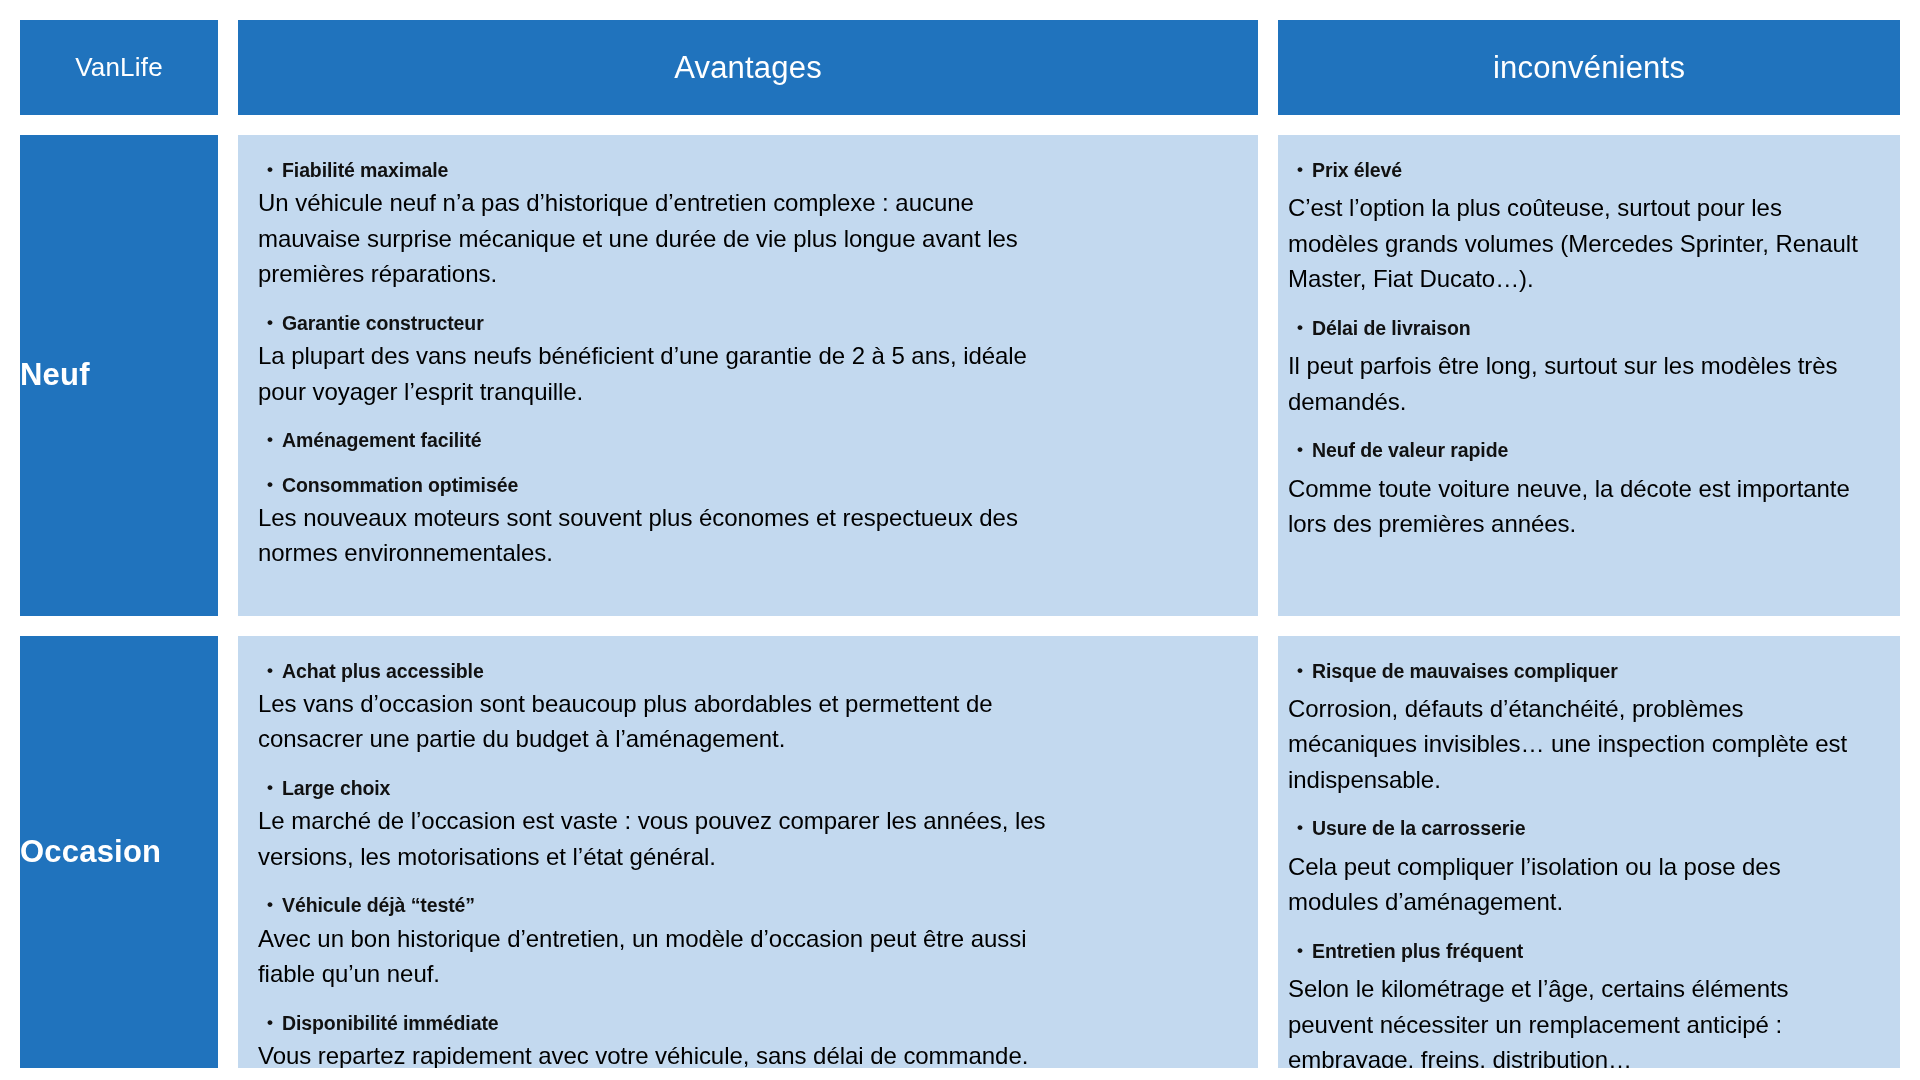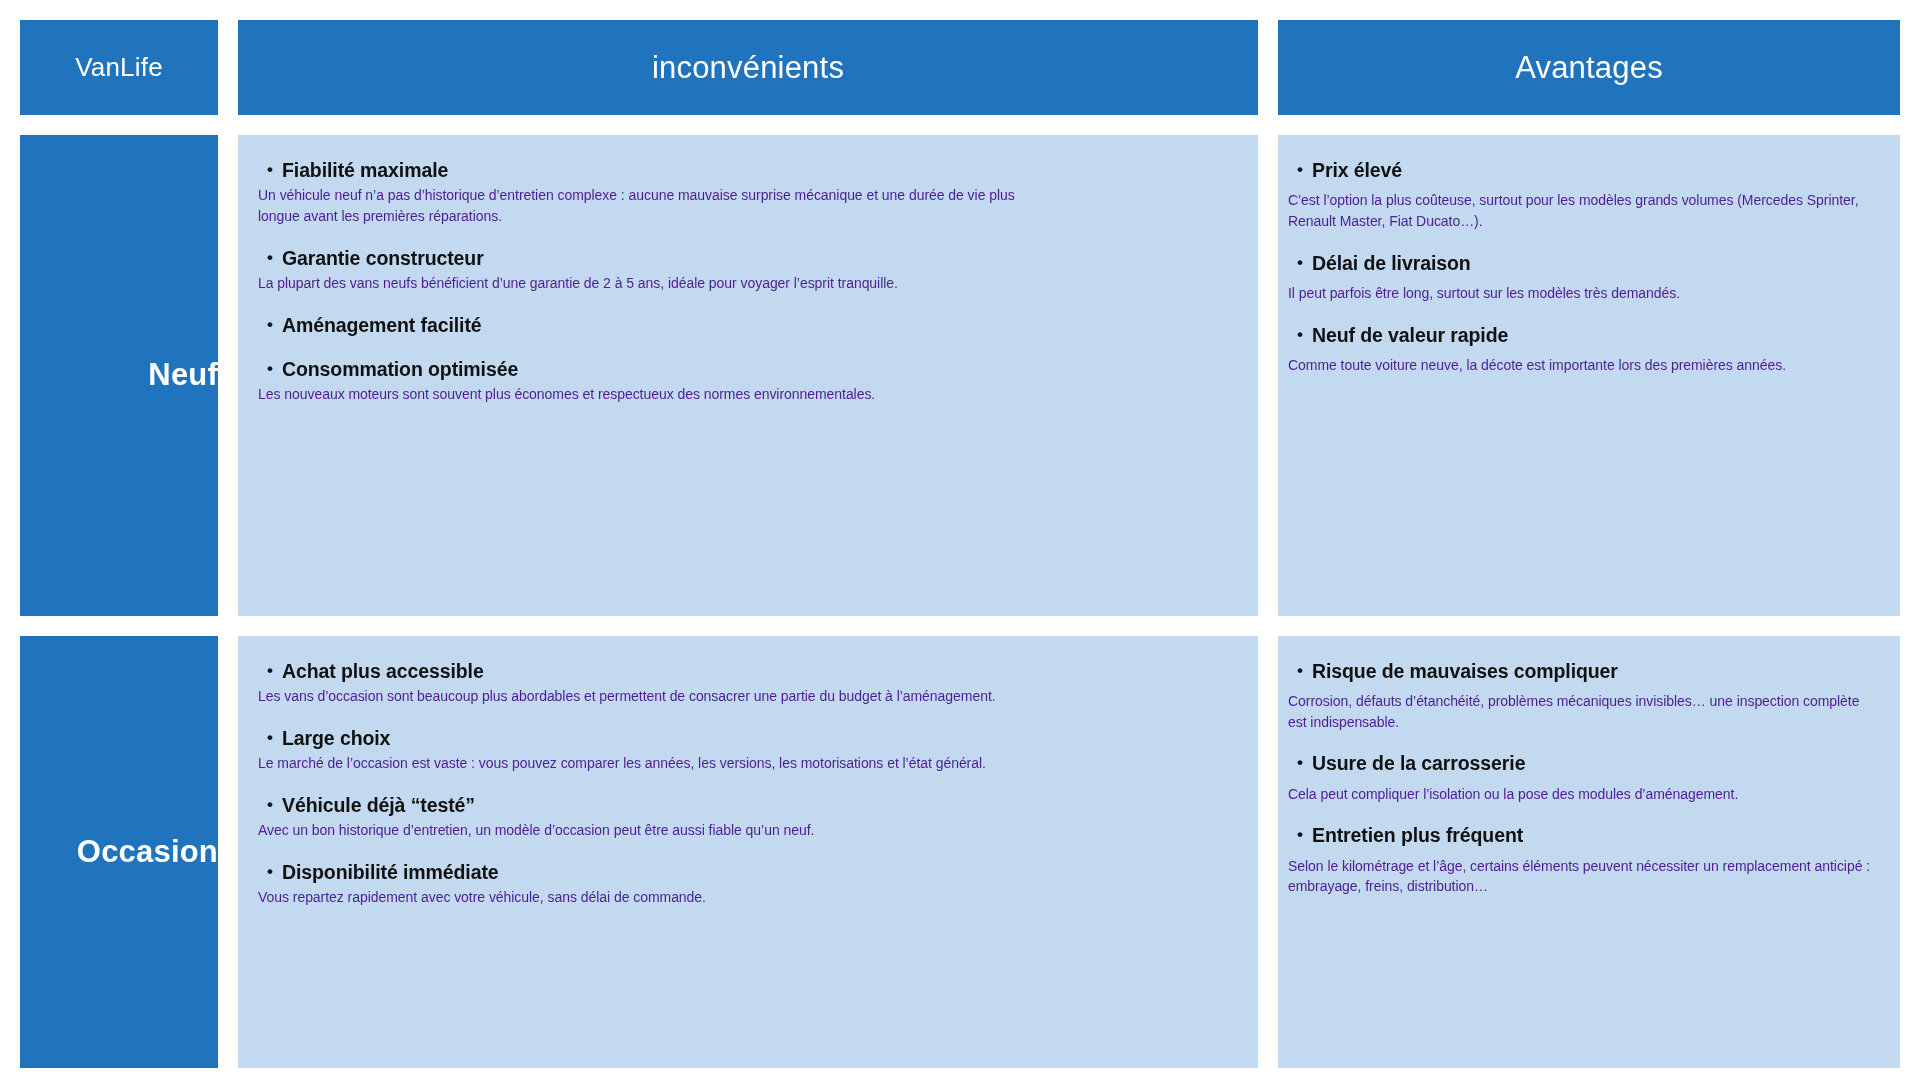--- a/index.html
+++ b/index.html
@@ -44,21 +44,21 @@
   .hcell.corner {
     font-size: 26px;
   }
 
   
   .rowlabel {
     background: #2073bd;
     color: #ffffff;
     display: flex;
     align-items: center;
-    justify-content: flex-end;
+    justify-content: flex-start;
     font-size: 31px;
     font-weight: 700;
     letter-spacing: 0.2px;
   }
 
   
   .cell {
     background: #c3d9ef;
     padding: 22px 26px 22px 20px;
     box-sizing: border-box;
@@ -89,44 +89,44 @@
     width: 24px;
     flex: 0 0 24px;
     text-align: center;
     font-size: 17px;
     line-height: 1;
     color: #111111;
     position: relative;
     top: -2px;
   }
   .item-body {
-    font-size: 14px;
-    color: #4c1d95;
+    font-size: 24px;
+    color: #000000;
     line-height: 1.48;
     font-weight: 400;
     letter-spacing: -0.05px;
   }
 
   
   .cell.left .item-body { max-width: 795px; }
   .cell.right .item-body { max-width: 845px; margin-top: 7px; }
 </style>
 </head>
 <body>
 
 <div class="table">
 
   <div class="hcell corner">
     <span>VanLife</span>
   </div>
   <div class="hcell">
+    <span>Avantages</span>
+  </div>
+  <div class="hcell">
     <span>inconvénients</span>
-  </div>
-  <div class="hcell">
-    <span>Avantages</span>
   </div>
 
   <div class="rowlabel">
     <span>Neuf</span>
   </div>
 
   <div class="cell left">
     <div class="item">
       <div class="item-title">
         <span class="bullet">•</span>

